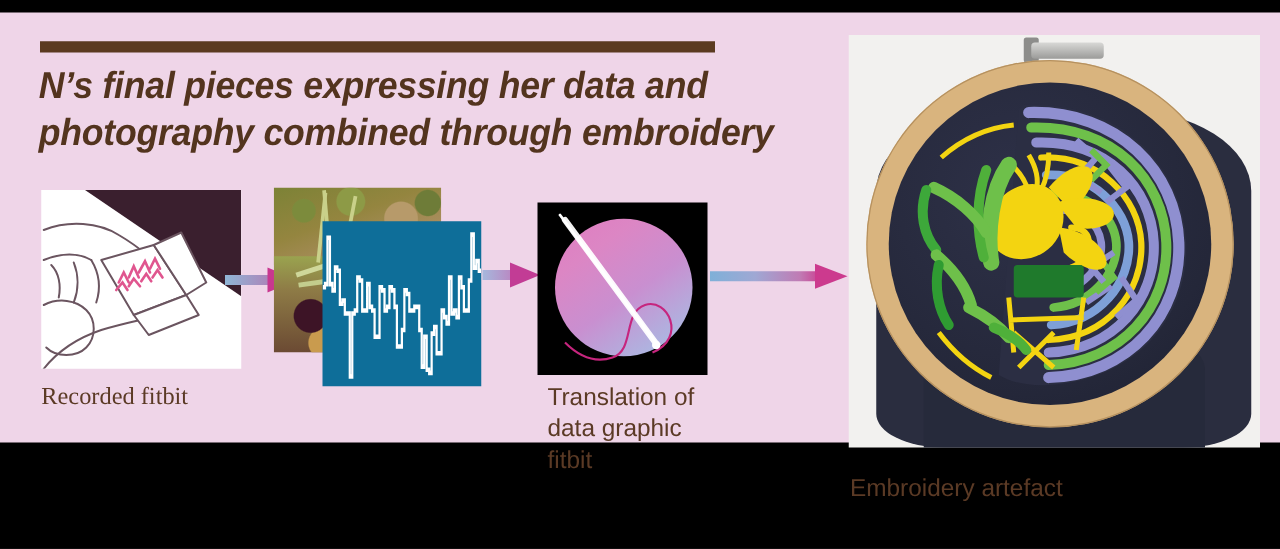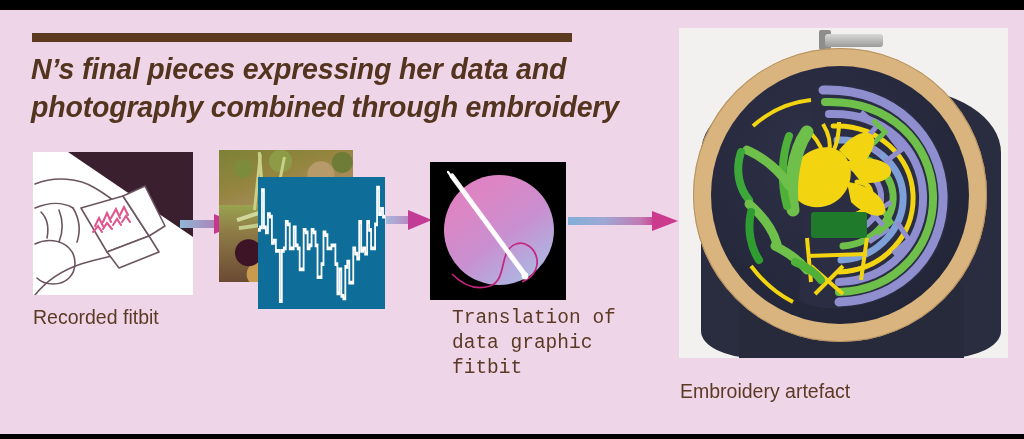--- a/index.html
+++ b/index.html
@@ -8,21 +8,21 @@
     background:#000;
     font-family:"Liberation Sans","DejaVu Sans",sans-serif;
   }
   #page{
     position:relative;width:1024px;height:439px;overflow:hidden;
     background:#000;
   }
   .top-rule-black{position:absolute;left:0;top:0;width:1024px;height:10px;background:#000;}
   .bottom-rule-black{position:absolute;left:0;top:434px;width:1024px;height:5px;background:#000;}
   .canvas{
-    position:absolute;left:0;top:10px;width:1024px;height:424px;
+    position:absolute;left:0;top:10px;width:1024px;height:344px;
     background:#efd5e8;
   }
 
   
   .title-rule{
     position:absolute;left:32px;top:23px;width:540px;height:9px;
     background:#5b3a20;
   }
   .title{
     position:absolute;left:31px;top:40px;width:640px;
@@ -175,21 +175,21 @@
           <path d="M70 70 l4 -9 l4 9"></path>
           <path d="M78 66 l5 -9 l4 9"></path>
           <path d="M87 63 l4 -8 l4 8"></path>
           <path d="M60 80 l5 -6 l4 6"></path>
           <path d="M70 77 l4 -6 l5 6"></path>
           <path d="M80 73 l4 -6 l4 6"></path>
           <path d="M89 70 l4 -6 l4 6"></path>
         </g>
       </svg>
     </div>
-    <div class="caption" style="left:33px;top:295px;width:190px;">
+    <div class="caption" style="left:33px;top:295px;width:190px;font-family:Liberation Serif, serif;">
       <span>Recorded fitbit</span><br>
     </div>
 
     <div class="arrow" style="left:180px;top:204px;width:60px;">
       <div class="shaft" style="width:42px;background:linear-gradient(90deg,#8fb6d6,#b07cb4);"></div>
       <div class="head" style="left:34px;border-left:24px solid #c8378f;"></div>
     </div>
 
     <div class="fig2-photo">
       <div class="soil"></div>
@@ -216,21 +216,21 @@
       <div class="orb"></div>
       <svg width="136" height="138" viewBox="0 0 136 138">
         <path d="M92 120 C120 108 104 76 86 82 C68 88 78 118 60 124 C42 130 28 118 22 112" fill="none" stroke="#c6257e" stroke-width="1.7"></path>
         <g>
           <path d="M18 10 L96 114" stroke="#ffffff" stroke-width="2.2" stroke-linecap="round" fill="none"></path>
           <path d="M22 14 L95 113" stroke="#ffffff" stroke-width="5" stroke-linecap="round" fill="none" opacity="0.95"></path>
           <circle cx="95" cy="114" r="3.4" fill="#ffffff"></circle>
         </g>
       </svg>
     </div>
-    <div class="caption" style="left:452px;top:296px;width:170px;font-family:Liberation Mono, monospace;">
+    <div class="caption" style="left:438px;top:296px;width:170px;">
       <span>Translation of</span><br>
       <span>data graphic</span><br>
       <span>fitbit</span><br>
     </div>
 
     <div class="arrow" style="left:568px;top:201px;width:112px;">
       <div class="shaft" style="width:90px;background:linear-gradient(90deg,#7fb0d8,#9fa8d4 40%,#c07bb4 80%,#cc3a8e);"></div>
       <div class="head" style="left:84px;border-left:26px solid #cc3a8e;"></div>
     </div>
 

